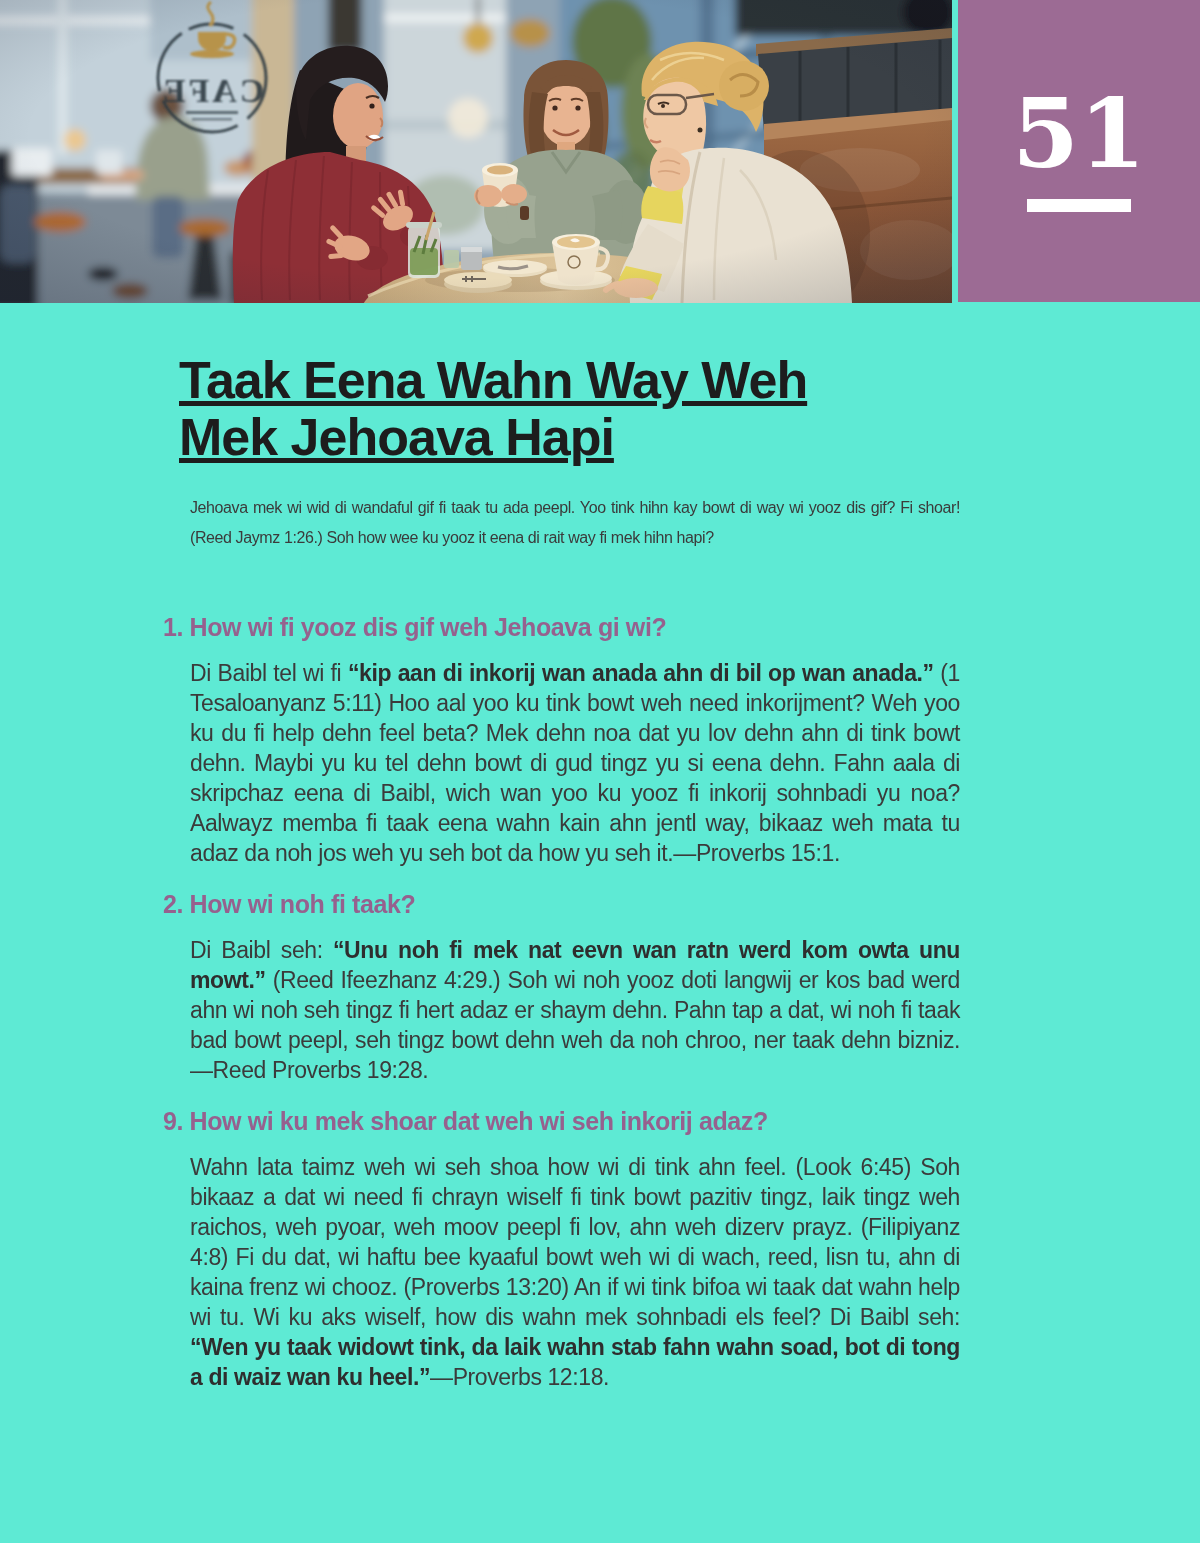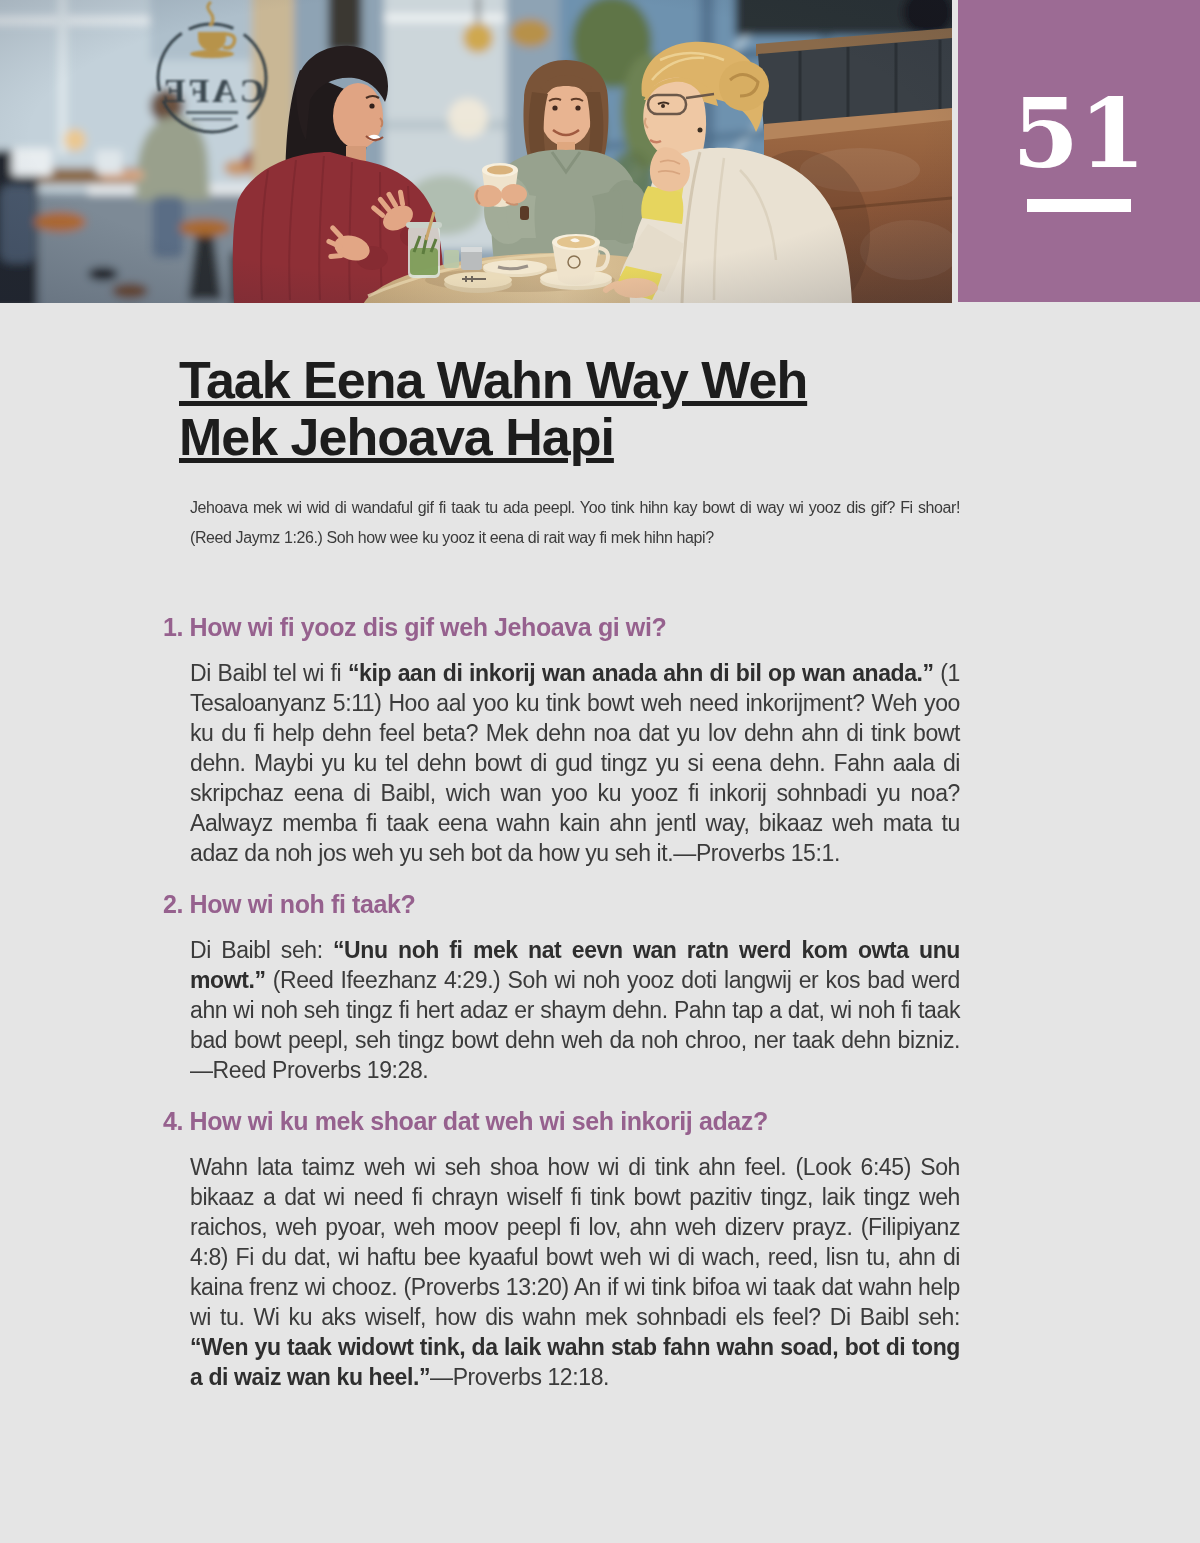--- a/index.html
+++ b/index.html
@@ -1,17 +1,17 @@
 <!DOCTYPE html>
 <html><head>
 <meta charset="utf-8">
 <style>
   html,body { margin:0; padding:0; background:#ffffff; }
   .page {
-    position:relative; width:1200px; height:1543px; background:#e5e5e5;
+    position:relative; width:1200px; height:1543px; background:#5eead4;
     font-family:"Liberation Sans", sans-serif; overflow:hidden;
   }
   
   .photo-wrap { position:absolute; left:0; top:0; width:952px; height:303px; overflow:hidden; }
   .badge {
     position:absolute; left:958px; top:0; width:242px; height:302px;
   }
   .badge-number {
     position:absolute; top:84px; left:0; width:100%; text-align:center;
     font-family:"DejaVu Serif", serif; font-weight:bold;
@@ -297,18 +297,18 @@
       <h3 class="q-heading">1. How wi fi yooz dis gif weh Jehoava gi wi?</h3>
       <p class="q-para"><span>Di Baibl tel wi fi </span><span class="bq">“kip aan di inkorij wan anada ahn di bil op wan anada.”</span><span> (1 Tesaloanyanz 5:11) Hoo aal yoo ku tink bowt weh need inkorijment? Weh yoo ku du fi help dehn feel beta? Mek dehn noa dat yu lov dehn ahn di tink bowt dehn. Maybi yu ku tel dehn bowt di gud tingz yu si eena dehn. Fahn aala di skripchaz eena di Baibl, wich wan yoo ku yooz fi inkorij sohnbadi yu noa? Aalwayz memba fi taak eena wahn kain ahn jentl way, bikaaz weh mata tu adaz da noh jos weh yu seh bot da how yu seh it.—Proverbs 15:1.</span></p>
     </div>
 
     <div>
       <h3 class="q-heading">2. How wi noh fi taak?</h3>
       <p class="q-para"><span>Di Baibl seh: </span><span class="bq">“Unu noh fi mek nat eevn wan ratn werd kom owta unu mowt.”</span><span> (Reed Ifeezhanz 4:29.) Soh wi noh yooz doti langwij er kos bad werd ahn wi noh seh tingz fi hert adaz er shaym dehn. Pahn tap a dat, wi noh fi taak bad bowt peepl, seh tingz bowt dehn weh da noh chroo, ner taak dehn bizniz.—Reed Proverbs 19:28.</span></p>
     </div>
 
     <div>
-      <h3 class="q-heading">4. How wi ku mek shoar dat weh wi seh inkorij adaz?</h3>
+      <h3 class="q-heading">9. How wi ku mek shoar dat weh wi seh inkorij adaz?</h3>
       <p class="q-para"><span>Wahn lata taimz weh wi seh shoa how wi di tink ahn feel. (Look 6:45) Soh bikaaz a dat wi need fi chrayn wiself fi tink bowt pazitiv tingz, laik tingz weh raichos, weh pyoar, weh moov peepl fi lov, ahn weh dizerv prayz. (Filipiyanz 4:8) Fi du dat, wi haftu bee kyaaful bowt weh wi di wach, reed, lisn tu, ahn di kaina frenz wi chooz. (Proverbs 13:20) An if wi tink bifoa wi taak dat wahn help wi tu. Wi ku aks wiself, how dis wahn mek sohnbadi els feel? Di Baibl seh: </span><span class="bq">“Wen yu taak widowt tink, da laik wahn stab fahn wahn soad, bot di tong a di waiz wan ku heel.”</span><span>—Proverbs 12:18.</span></p>
     </div>
 
   </div>
 </div>
 
 </body></html>

